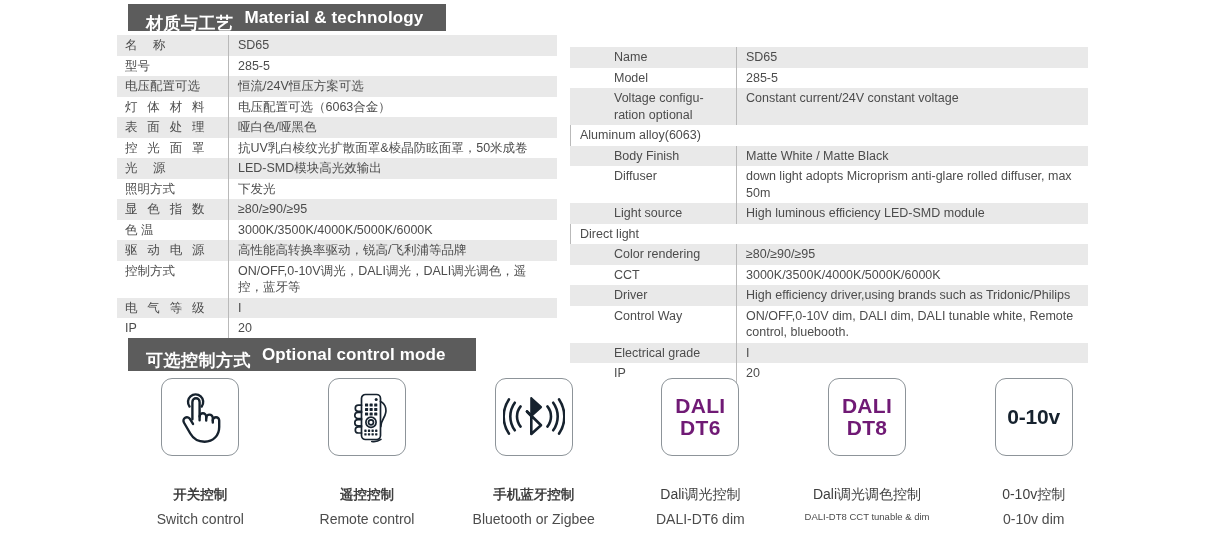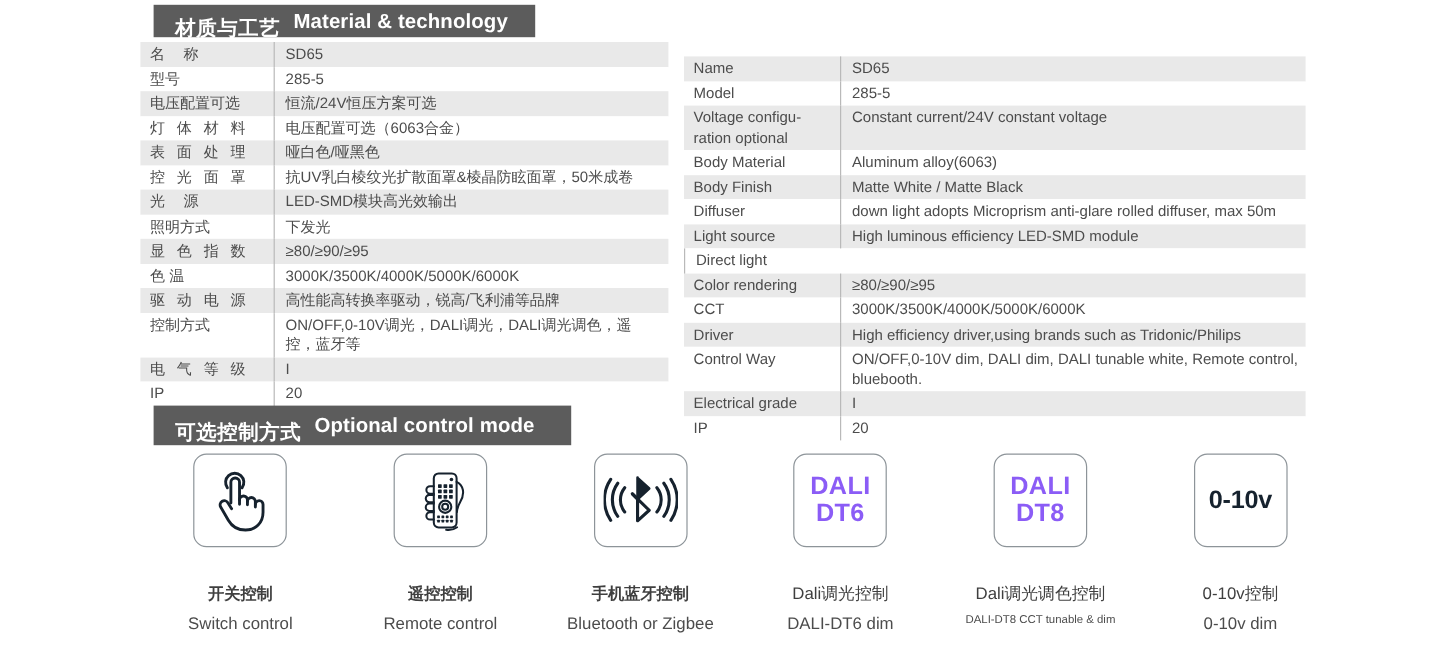--- a/index.html
+++ b/index.html
@@ -60,21 +60,21 @@
   .spec-row.stripe { background: #e9e9e9; }
   .spec-row.plain  { background: #ffffff; }
 
   .spec-label {
     flex: 0 0 auto;
     padding: 2px 8px 2px 8px;
     box-sizing: border-box;
     color: #4c4c4c;
   }
   #table-cn .spec-label { width: 111px; }
-  #table-en .spec-label { width: 130px; }
+  #table-en .spec-label { width: 130px; margin-left: 36px; }
 
   .spec-sep {
     flex: 0 0 auto;
     width: 1px;
     align-self: stretch;
     background: #b9b9b9;
   }
   .spec-value {
     flex: 1 1 auto;
     padding: 2px 6px 2px 9px;
@@ -109,21 +109,21 @@
     border-radius: 11px;
     background: #ffffff;
     display: flex;
     align-items: center;
     justify-content: center;
     box-sizing: border-box;
   }
   .mode-box svg { display: block; }
   .dali-text {
     text-align: center;
-    color: #8b5cf6;
+    color: #701a75;
     font-weight: bold;
     font-size: 21px;
     line-height: 1.06;
     letter-spacing: 0.3px;
   }
   .ten-v-text {
     color: #16222e;
     font-weight: bold;
     font-size: 21px;
     letter-spacing: -0.2px;
@@ -235,21 +235,20 @@
       <div class="spec-label">Model</div>
       <div class="spec-sep"></div>
       <div class="spec-value">285-5</div>
     </div>
     <div class="spec-row stripe">
       <div class="spec-label">Voltage  configu-ration optional</div>
       <div class="spec-sep"></div>
       <div class="spec-value">Constant current/24V constant voltage</div>
     </div>
     <div class="spec-row plain">
-      <div class="spec-label">Body Material</div>
       <div class="spec-sep"></div>
       <div class="spec-value">Aluminum alloy(6063)</div>
     </div>
     <div class="spec-row stripe">
       <div class="spec-label">Body Finish</div>
       <div class="spec-sep"></div>
       <div class="spec-value">Matte White / Matte Black</div>
     </div>
     <div class="spec-row plain">
       <div class="spec-label">Diffuser</div>

